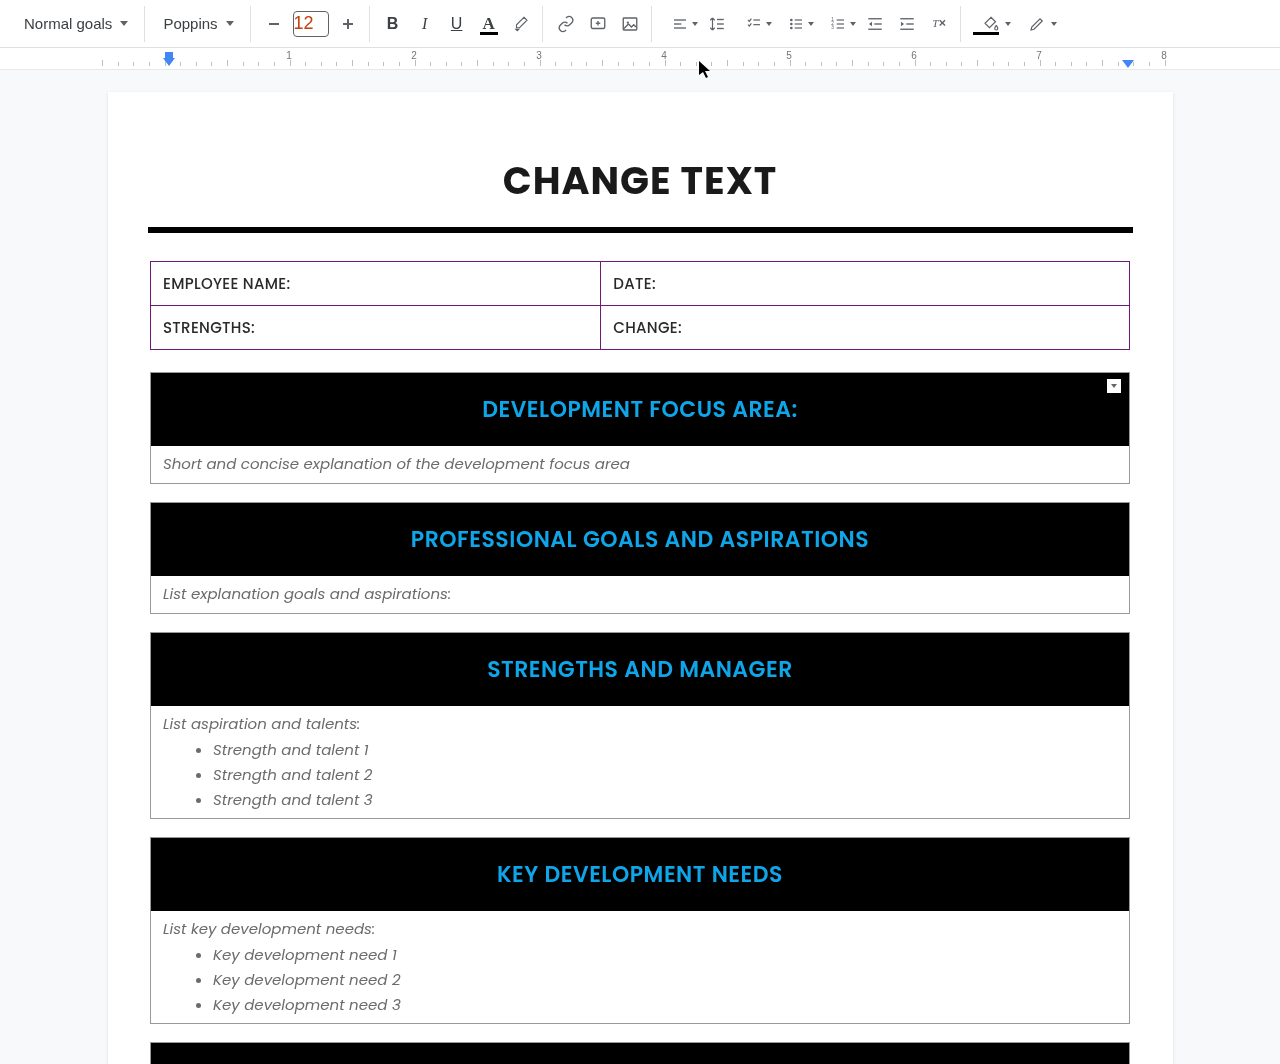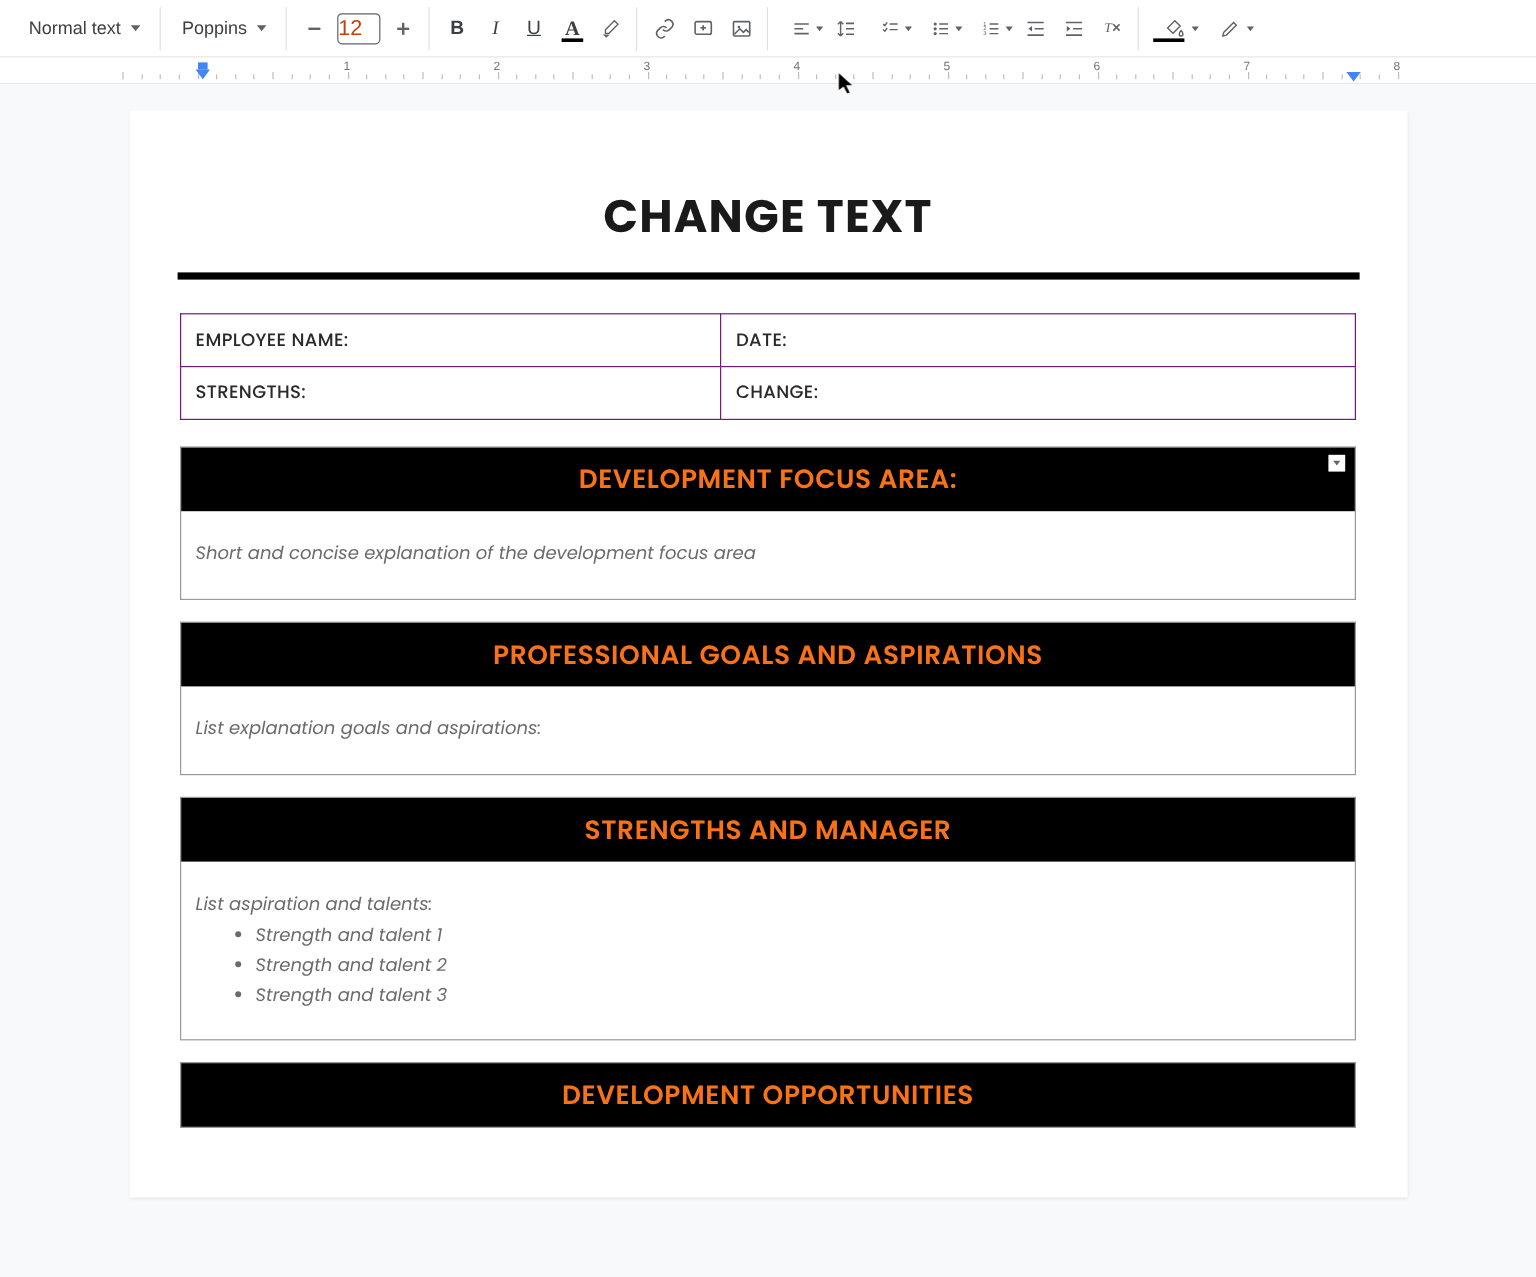--- a/index.html
+++ b/index.html
@@ -196,26 +196,26 @@
     }
     .info-table td:first-child { width: 46%; }
 
     .section {
       width: 980px;
       margin: 0 auto 18px;
       border: 1px solid #999;
     }
     .section-header {
       background: #000;
-      color: #f97316;
+      color: #0ea5e9;
       text-align: center;
       font-size: 22px;
       font-weight: 600;
       letter-spacing: 0.5px;
-      padding: 10px 8px;
+      padding: 20px 8px;
       position: relative;
     }
     .section-marker {
       position: absolute;
       right: 8px;
       top: 6px;
       width: 14px;
       height: 14px;
       background: #fff;
       display: flex;
@@ -223,21 +223,21 @@
       justify-content: center;
     }
     .section-marker::after {
       content: "";
       width: 0; height: 0;
       border-left: 3px solid transparent;
       border-right: 3px solid transparent;
       border-top: 4px solid #666;
     }
     .section-body {
-      padding: 24px 12px;
+      padding: 6px 12px;
       font-size: 15px;
       color: #6b6b6b;
       font-style: italic;
     }
     .section-body .lead { margin-bottom: 2px; }
     .section-body ul {
       list-style: disc;
       padding-left: 50px;
     }
     .section-body li {
@@ -255,21 +255,21 @@
       color: #000;
       z-index: 1000;
     }
   </style>
 </head>
 <body>
 
 <div class="toolbar">
   <div class="tb-group">
     <div class="tb-select">
-      <span>Normal text</span>
+      <span>Normal goals</span>
       <span class="chevron"></span>
     </div>
   </div>
   <div class="tb-group">
     <div class="tb-select">
       <span>Poppins</span>
       <span class="chevron"></span>
     </div>
   </div>
   <div class="tb-group">
@@ -538,20 +538,31 @@
           <div class="section-body">
             <div class="lead">List aspiration and talents:</div>
             <ul>
               <li>Strength and talent 1</li>
               <li>Strength and talent 2</li>
               <li>Strength and talent 3</li>
             </ul>
           </div>
         </div>
         <div class="section">
+          <div class="section-header">KEY DEVELOPMENT NEEDS</div>
+          <div class="section-body">
+            <div class="lead">List key development needs:</div>
+            <ul>
+              <li>Key development need 1</li>
+              <li>Key development need 2</li>
+              <li>Key development need 3</li>
+            </ul>
+          </div>
+        </div>
+        <div class="section">
           <div class="section-header">DEVELOPMENT OPPORTUNITIES</div>
         </div>
       </div>
   </div>
 </div>
 
 <div class="cursor-arrow">
   <svg width="16" height="20" viewBox="0 0 16 20">
       <path d="M1 1 L1 15 L5 12 L8 18 L10 17 L7 11 L12 11 Z" fill="#000"></path>
     </svg>

